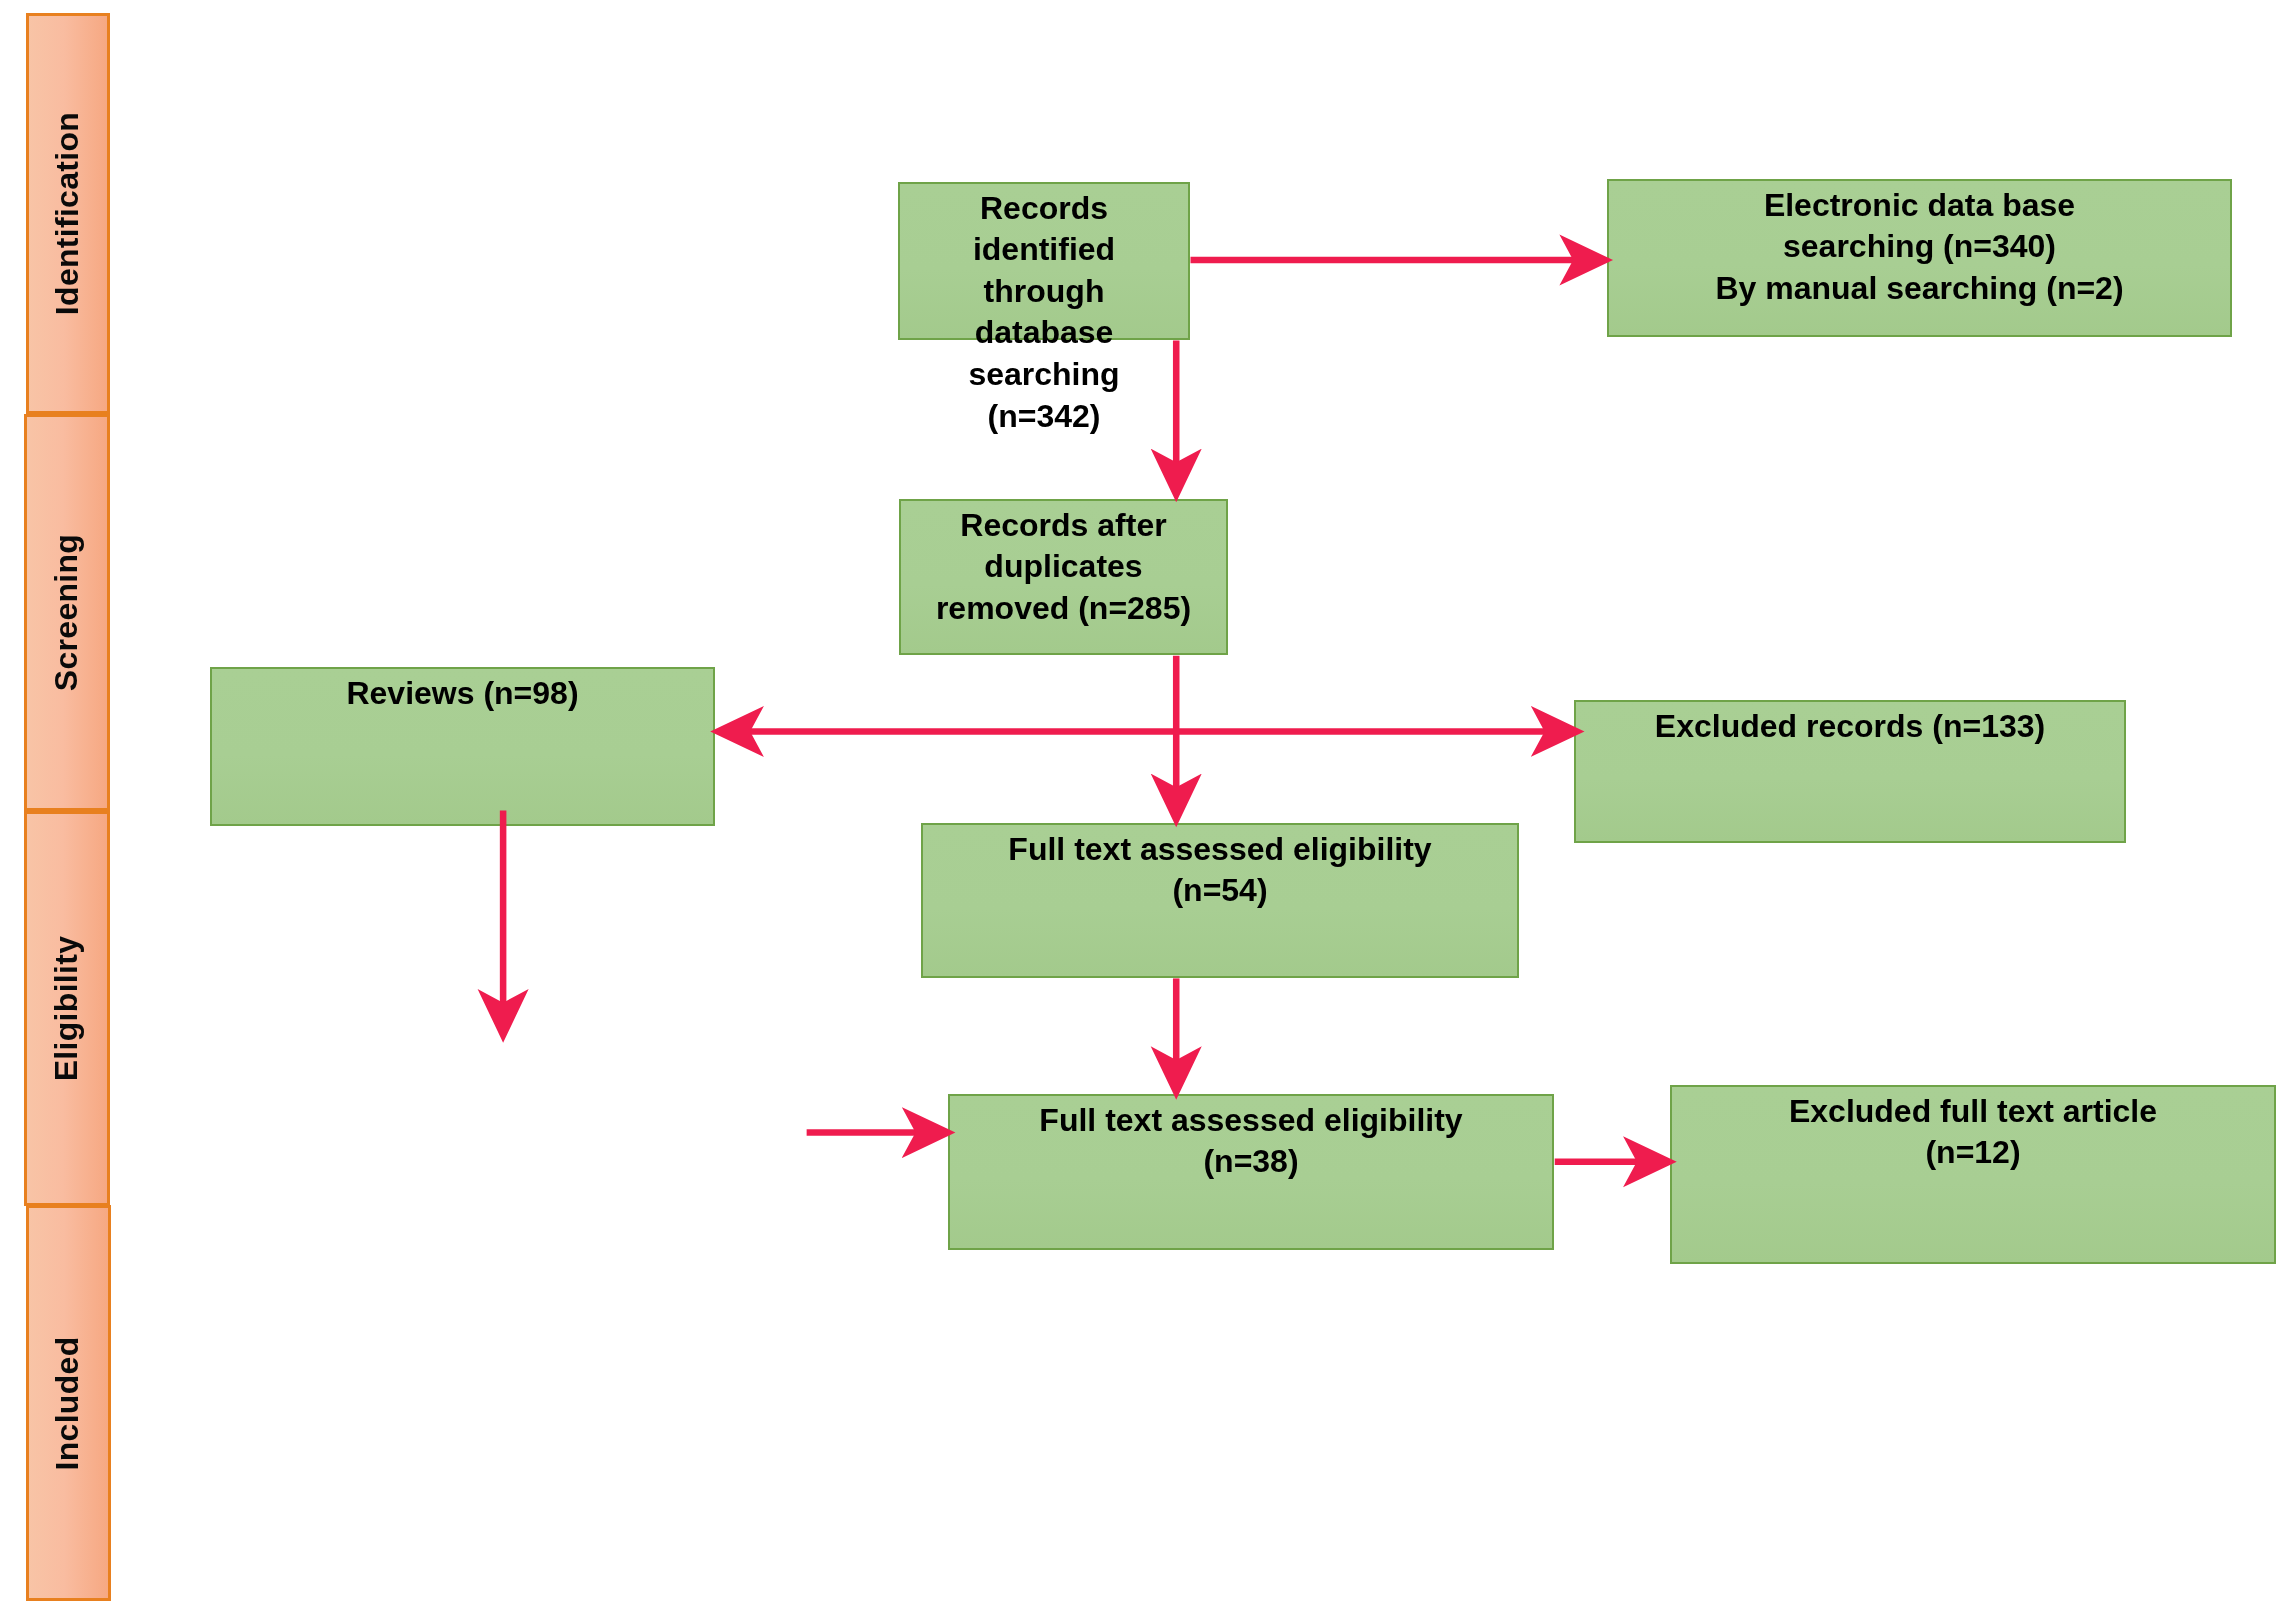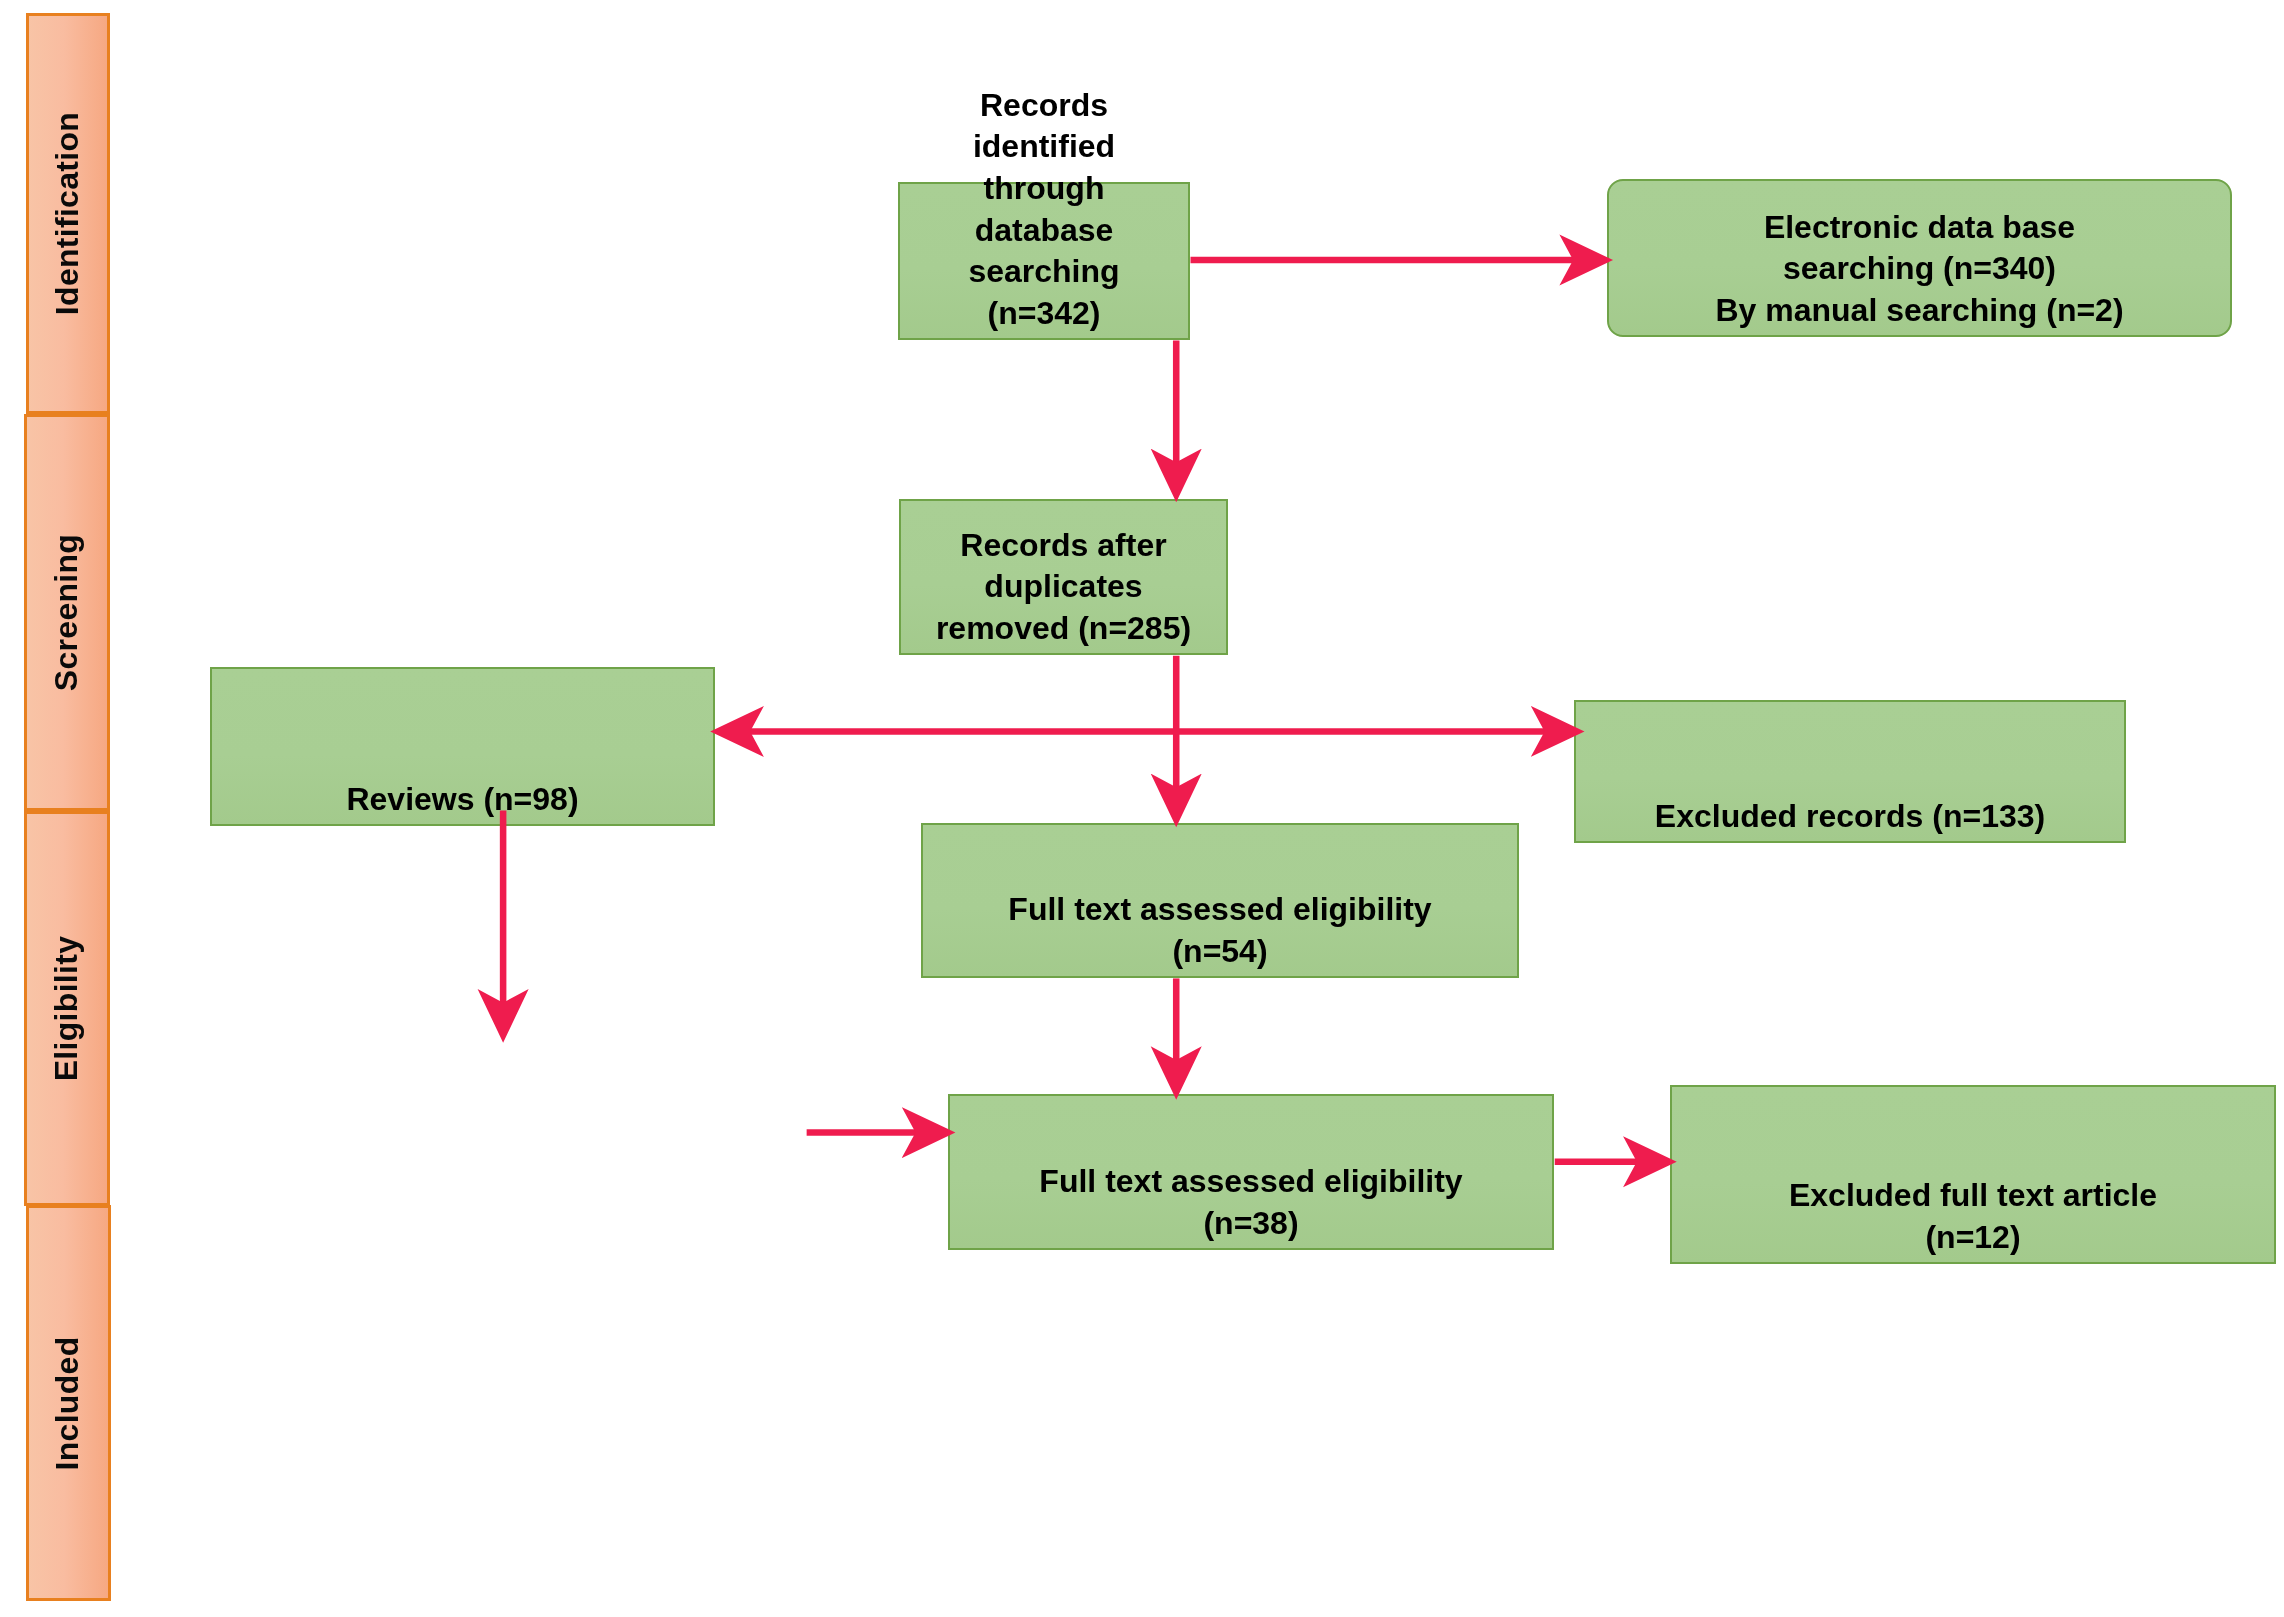--- a/index.html
+++ b/index.html
@@ -40,21 +40,21 @@
     font-family: "Liberation Sans", "DejaVu Sans", sans-serif;
   }
 
   
   .flow-box {
     position: absolute;
     box-sizing: border-box;
     background: linear-gradient(to bottom, #a9cf94 0%, #a8ce93 55%, #a3ca8c 100%);
     border: 2.4px solid #6fa348;
     display: flex;
-    align-items: flex-end;
+    align-items: flex-start;
     justify-content: center;
     text-align: center;
     padding: 3.6px 9.5px;
   }
   .flow-box .box-text {
     font-weight: bold;
     font-size: 32px;
     line-height: 1.30;
     color: #000000;
     white-space: pre-line;
@@ -89,21 +89,21 @@
 
   <div class="stage-band" style="left:25.6px; top:1205px; width:85px; height:396px;">
     <span class="stage-label">Included</span>
   </div>
 
   <div class="flow-box" style="left:898px; top:182px; width:292px; height:158px;">
     <span class="box-text">Records identified through
 database searching (n=342)</span>
   </div>
 
-  <div class="flow-box" style="left:1607px; top:179px; width:625px; height:158px;border-radius:16px;">
+  <div class="flow-box" style="left:1607px; top:179px; width:625px; height:158px;">
     <span class="box-text">Electronic data base
 searching (n=340)
 By manual searching (n=2)</span>
   </div>
 
   <div class="flow-box" style="left:899px; top:499px; width:329px; height:156px;">
     <span class="box-text">Records after duplicates
 removed (n=285)</span>
   </div>
 

